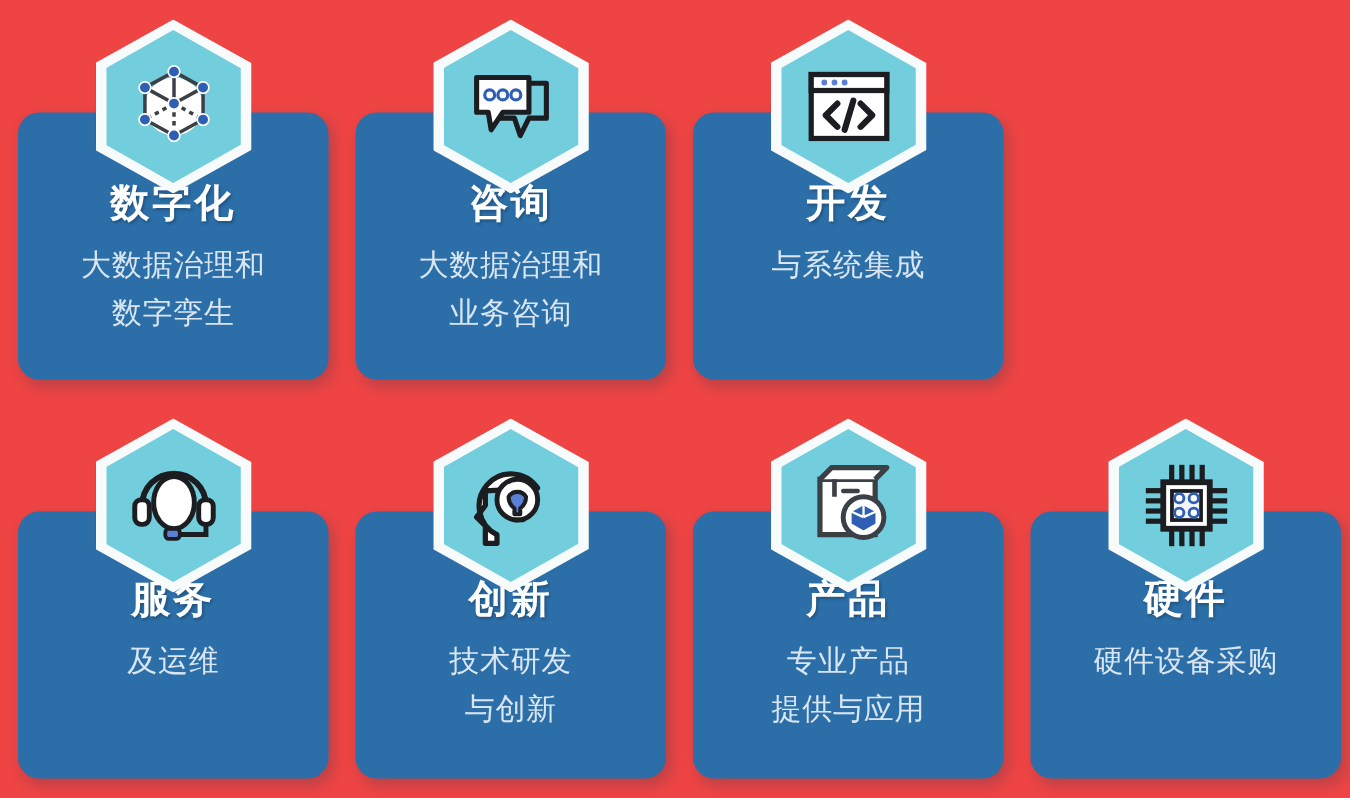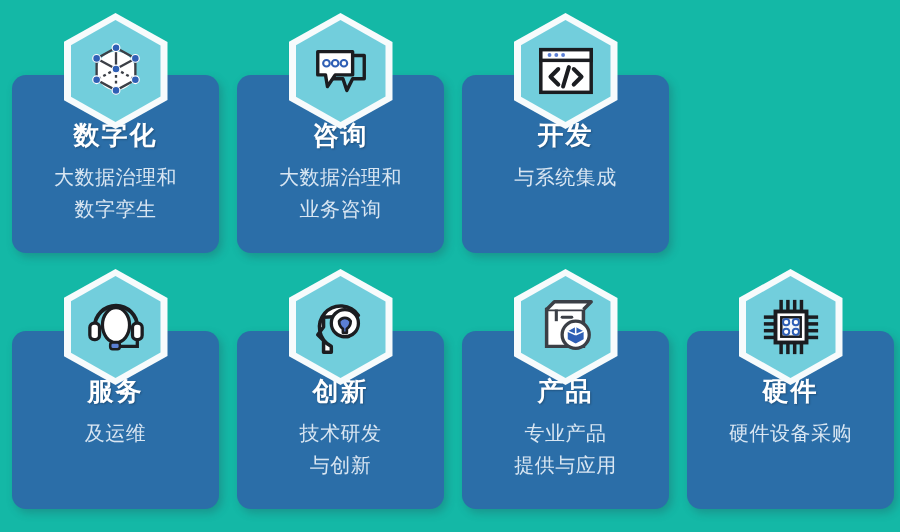--- a/index.html
+++ b/index.html
@@ -5,32 +5,32 @@
   * { box-sizing: border-box; margin: 0; padding: 0; }
   html, body {
     width: 900px; height: 532px;
     background: #ffffff;
     font-family: "Liberation Sans", "DejaVu Sans", sans-serif;
     overflow: hidden;
   }
   .board {
     position: relative;
     width: 900px; height: 532px;
-    background: #14b8a6;
+    background: #ef4444;
   }
   .row {
     position: absolute;
     left: 0; width: 900px;
     display: flex;
     justify-content: flex-start;
     gap: 18px;
     padding-left: 12px;
   }
   .row-top    { top: 0;   height: 266px; }
-  .row-bottom { top: 256px; height: 266px; }
+  .row-bottom { top: 266px; height: 266px; font-family: Liberation Mono, monospace; }
 
   .card {
     position: relative;
     width: 207px;
     height: 178px;
     margin-top: 75px;
     background: #2b6ea8;
     border-radius: 14px;
     box-shadow: 3px 4px 9px rgba(40,60,80,0.28);
     display: flex;

